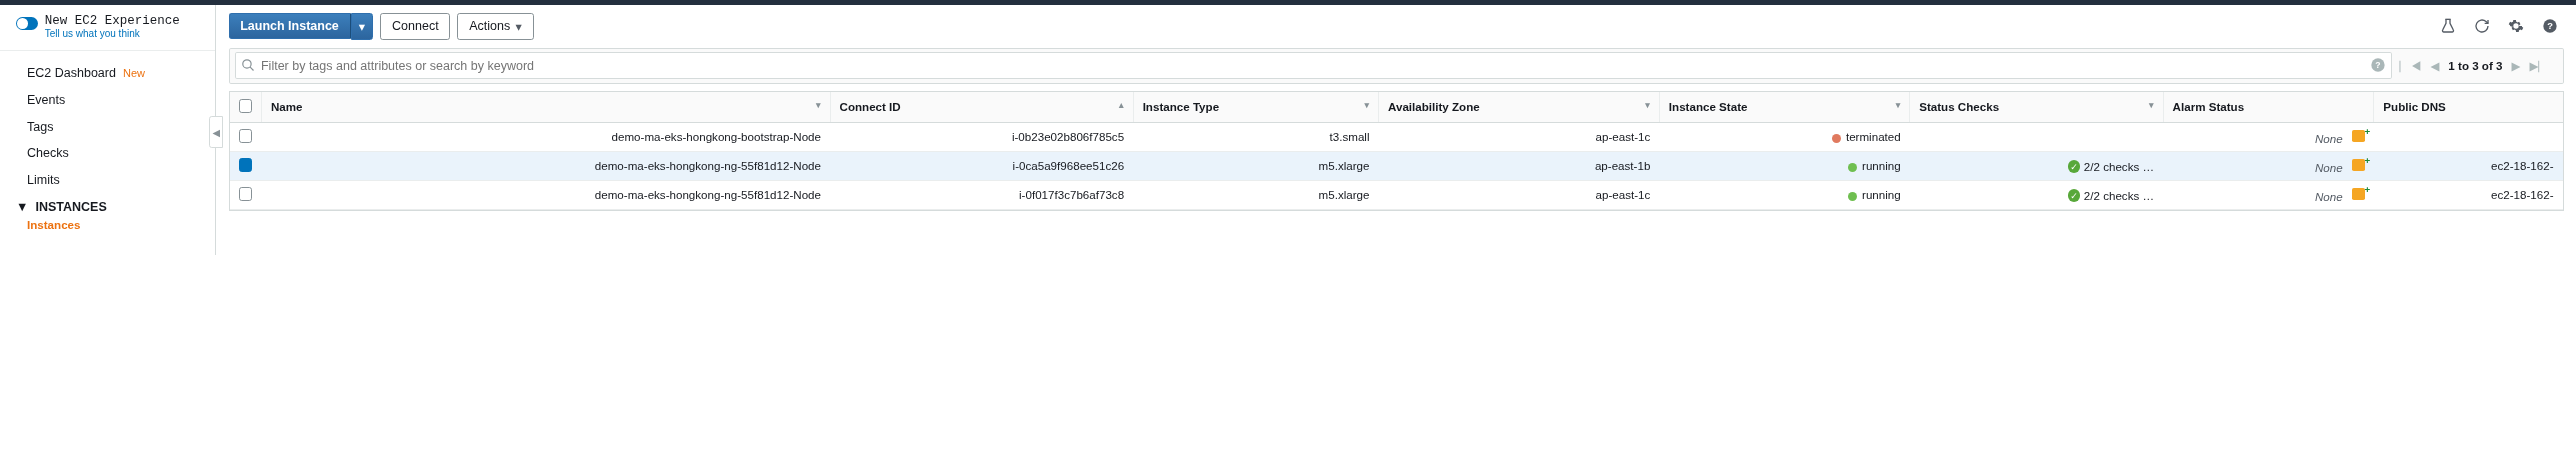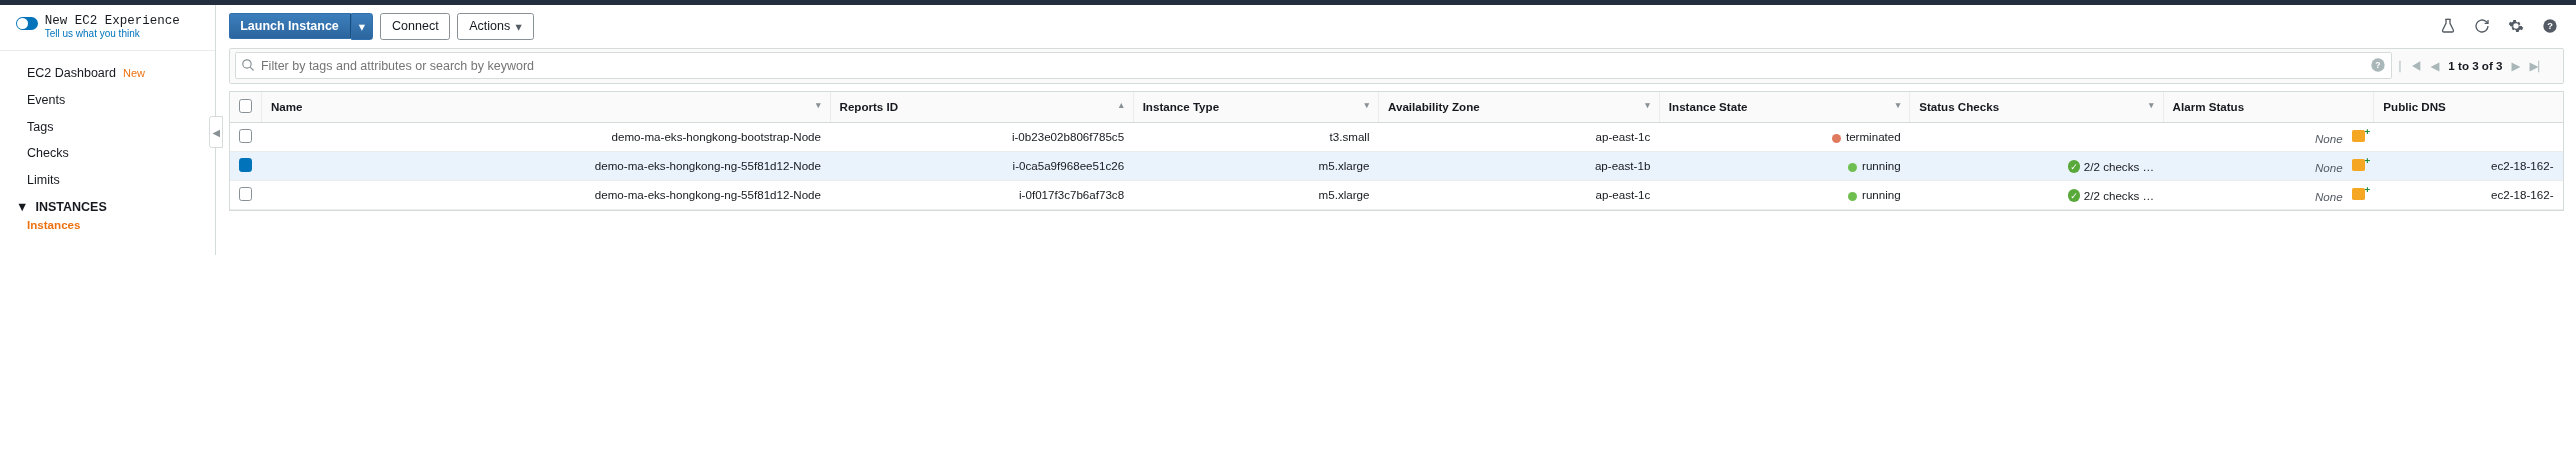--- a/index.html
+++ b/index.html
@@ -237,21 +237,21 @@
         <span class="page-nav">▶⎸</span>
       </div>
     </div>
 
     <div class="table-wrap">
       <table>
         <thead>
           <tr>
             <th class="chk-col"><span class="chk"></span></th>
             <th><span>Name</span><span class="sort">▾</span></th>
-            <th><span>Reports ID</span><span class="sort">▴</span></th>
+            <th><span>Connect ID</span><span class="sort">▴</span></th>
             <th><span>Instance Type</span><span class="sort">▾</span></th>
             <th><span>Availability Zone</span><span class="sort">▾</span></th>
             <th><span>Instance State</span><span class="sort">▾</span></th>
             <th><span>Status Checks</span><span class="sort">▾</span></th>
             <th><span>Alarm Status</span></th>
             <th><span>Public DNS</span></th>
           </tr>
         </thead>
         <tbody id="tbody">
             <tr>

